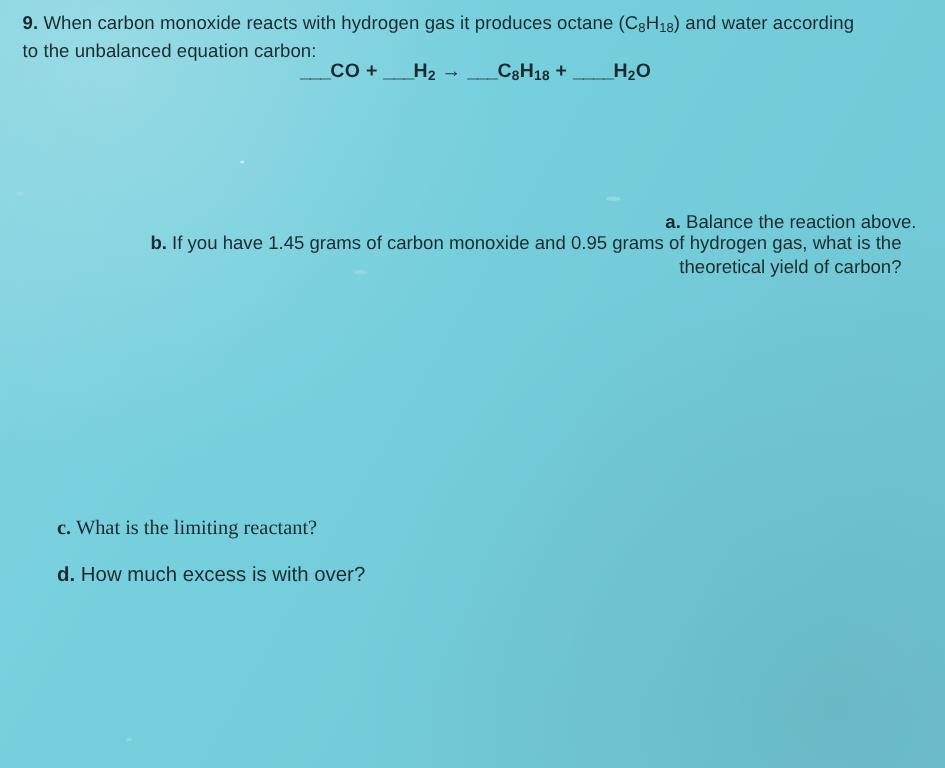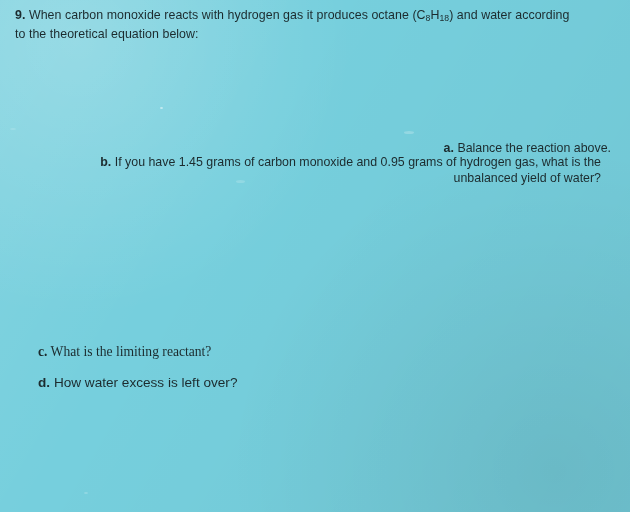--- a/index.html
+++ b/index.html
@@ -98,39 +98,48 @@
 <div class="speck" style="left:236px;top:180px;width:9px;height:3px;opacity:.35;"></div>
 <div class="speck" style="left:84px;top:492px;width:4px;height:2px;opacity:.4;"></div>
 <div class="speck" style="left:10px;top:128px;width:6px;height:2px;opacity:.3;"></div>
 
 <div class="page">
 
   <div class="q-head">
     <b>9.</b>
     <span>When carbon monoxide reacts with hydrogen gas it produces octane (C</span><sub>8</sub><span>H</span><sub>18</sub><span>) and water according</span>
     <br>
-    <span>to the theoretical equation below:</span>
+    <span>to the unbalanced equation carbon:</span>
   </div>
 
+  <div class="equation">
+    <span class="blank">___</span><span>CO</span>
+    <span>+</span>
+    <span class="blank">___</span><span>H</span><sub>2</sub>
+    <span>→</span>
+    <span class="blank">___</span><span>C</span><sub>8</sub><span>H</span><sub>18</sub>
+    <span>+</span>
+    <span class="blank">____</span><span>H</span><sub>2</sub><span>O</span>
+  </div>
 
   <div class="part part-a">
     <b>a.</b>
     <span>Balance the reaction above.</span>
   </div>
 
   <div class="part part-b">
     <b>b.</b>
     <span>If you have 1.45 grams of carbon monoxide and 0.95 grams of hydrogen gas, what is the</span>
     <br>
-    <span>unbalanced yield of water?</span>
+    <span>theoretical yield of carbon?</span>
   </div>
 
   <div class="part part-c">
     <b>c.</b>
     <span>What is the limiting reactant?</span>
   </div>
 
   <div class="part part-d">
     <b>d.</b>
-    <span>How water excess is left over?</span>
+    <span>How much excess is with over?</span>
   </div>
 
 </div>
 
 </body></html>

